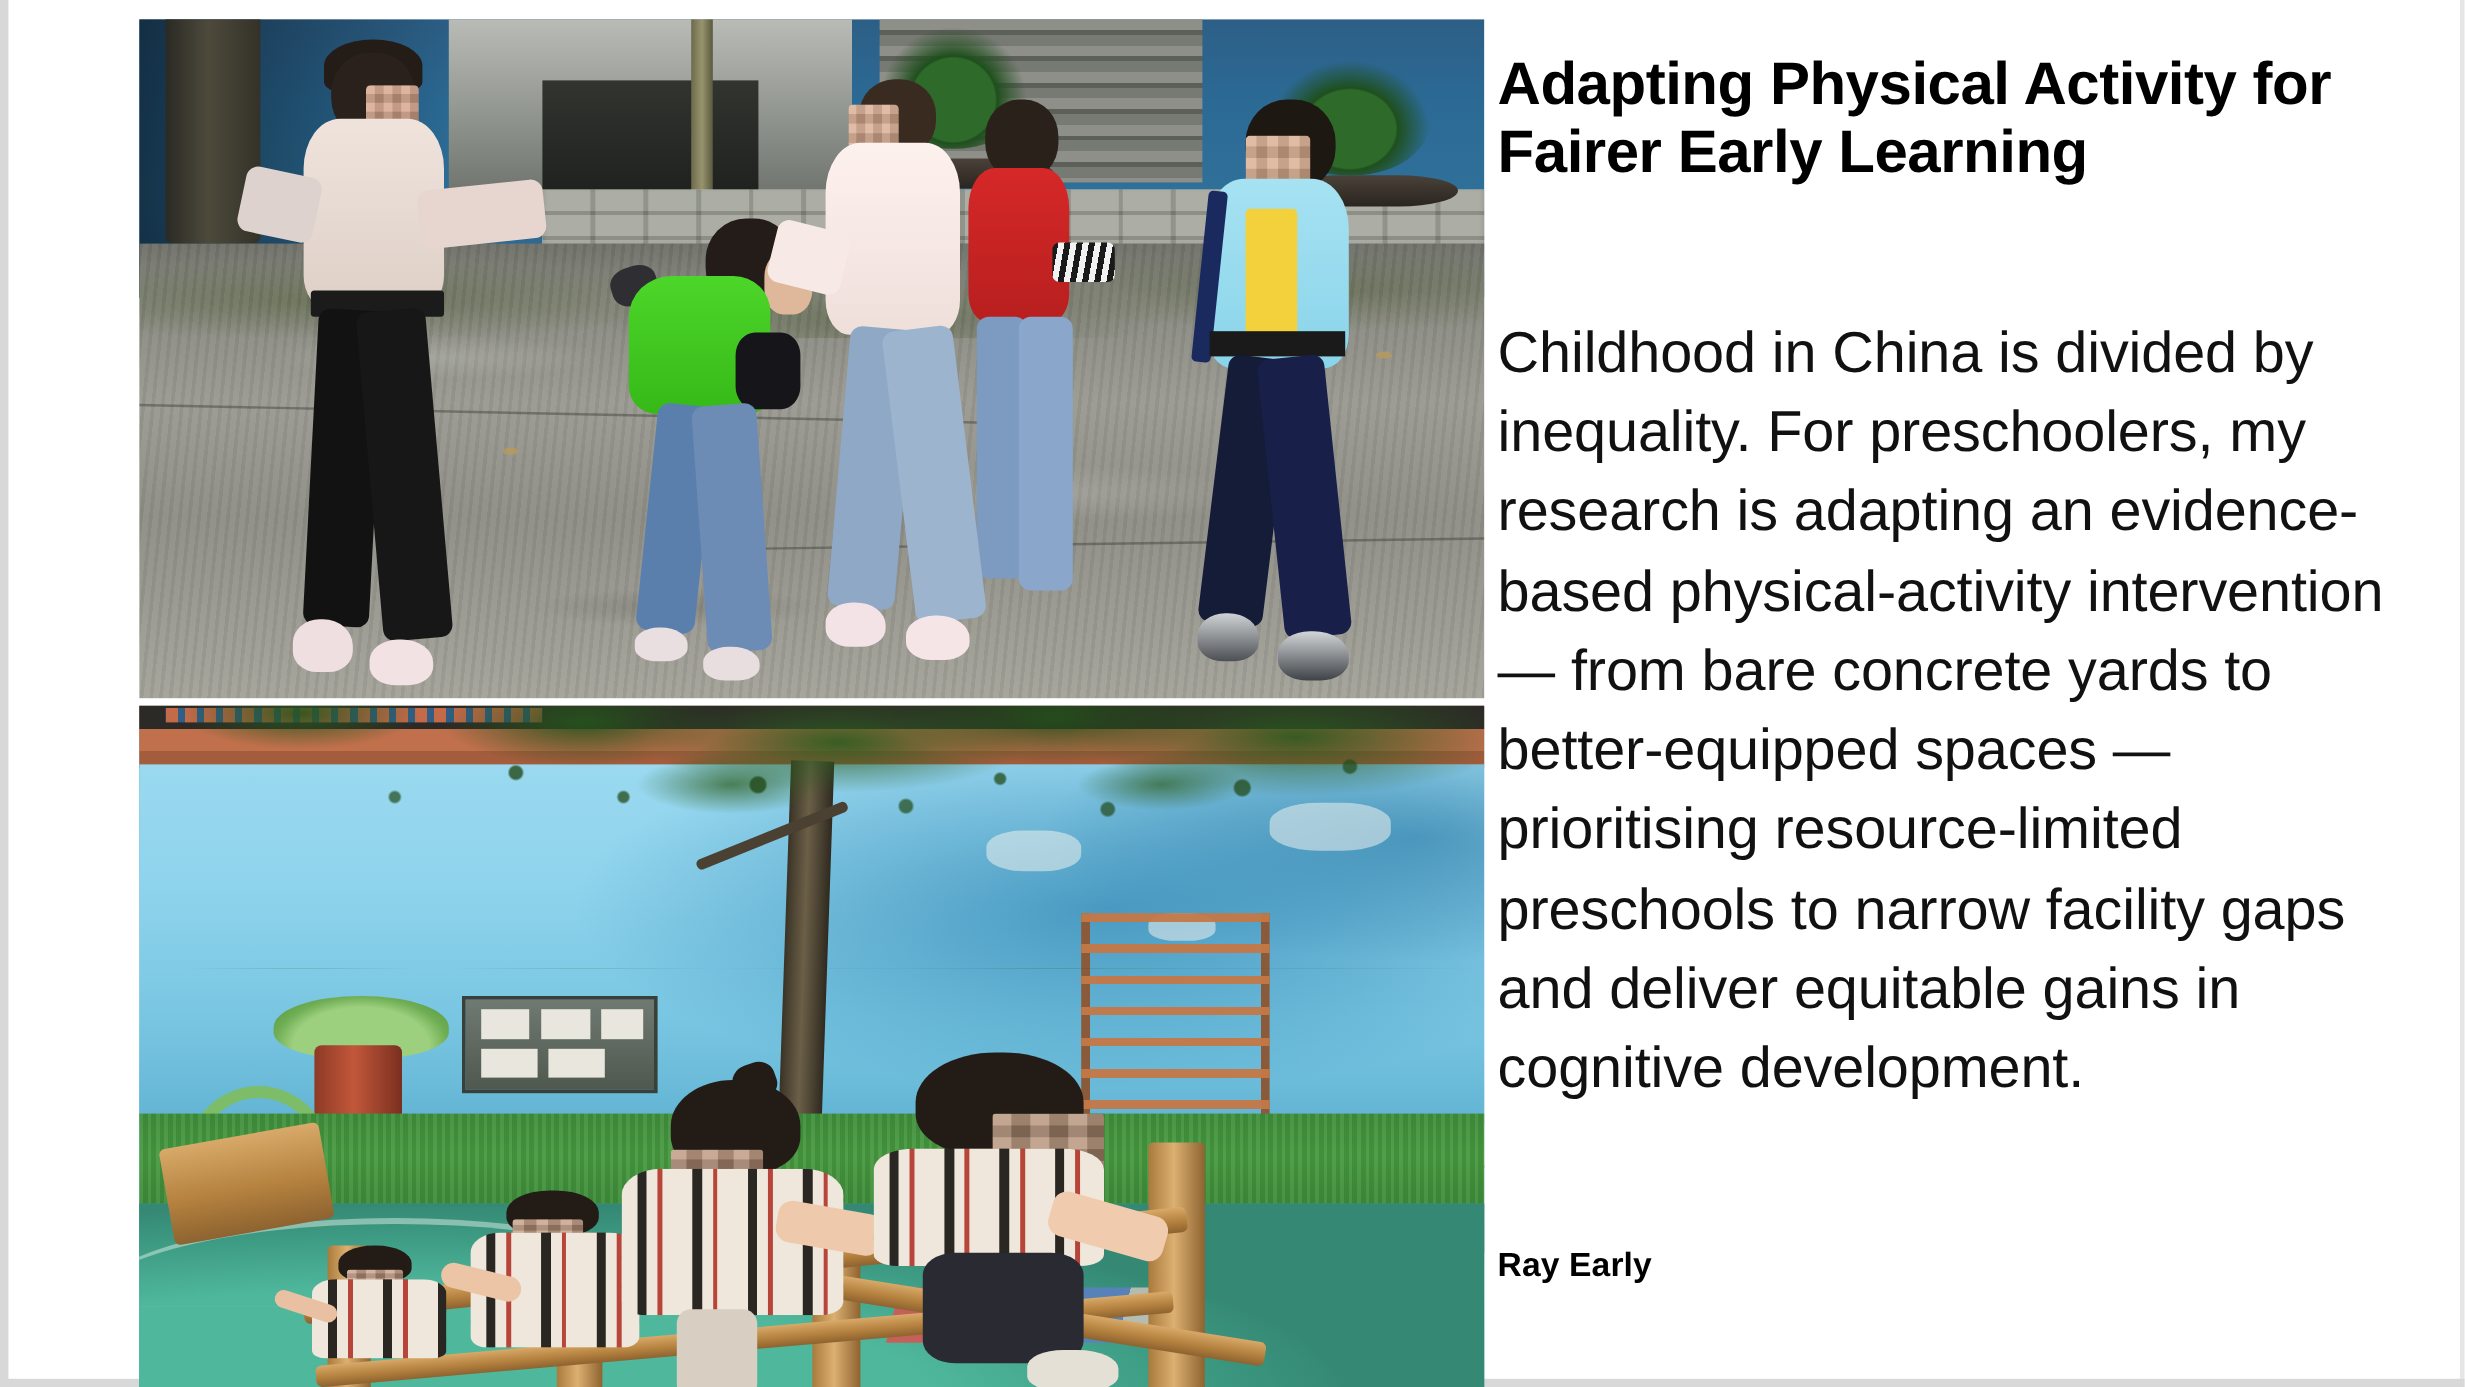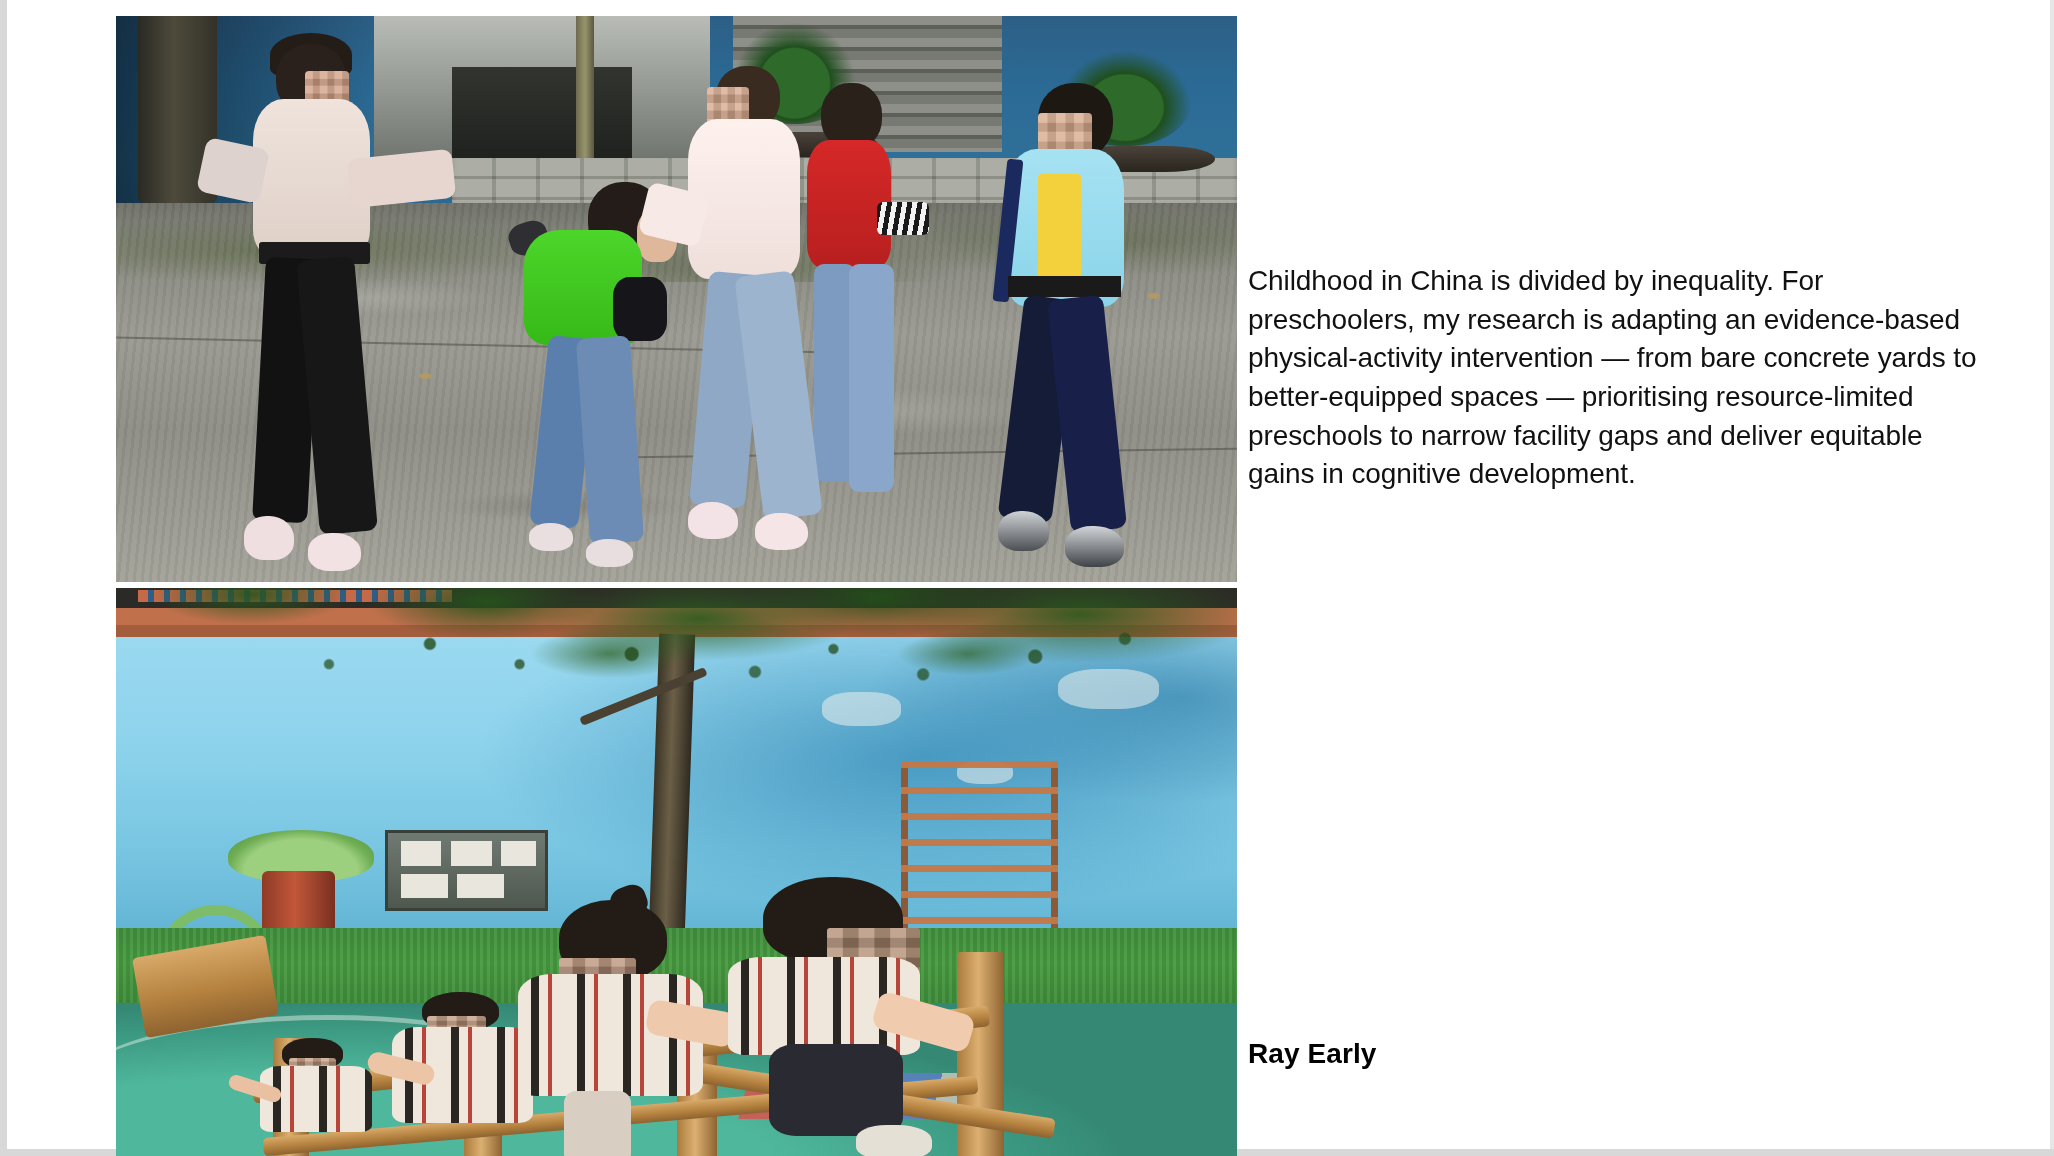--- a/index.html
+++ b/index.html
@@ -417,21 +417,21 @@
   }
 
   .body-copy {
     position: absolute;
     left: 0;
     top: 262px;
     width: 748px;
     margin: 0;
     font-family: "Liberation Sans Narrow", "Liberation Sans", sans-serif;
     font-weight: 400;
-    font-size: 28px;
+    font-size: 48px;
     line-height: 1.38;
     letter-spacing: -0.1px;
     color: #111111;
   }
 
   .author {
     position: absolute;
     left: 0;
     top: 1038px;
     margin: 0;
@@ -625,19 +625,20 @@
           <div class="limb" style="left:60%;top:44%;width:34%;height:13%;background:#f0cbad;transform:rotate(16deg)"></div>
           <div class="limb" style="left:54%;top:86%;width:26%;height:12%;background:#e4e0d6;border-radius:40% 45% 35% 35%"></div>
         </div>
 
       </div>
     </figure>
 
   </div>
 
   <div class="text-column">
+    <h1 class="headline">Adapting Physical Activity for Fairer Early Learning</h1>
 
     <p class="body-copy">Childhood in China is divided by inequality. For preschoolers, my research is adapting an evidence-based physical-activity intervention — from bare concrete yards to better-equipped spaces — prioritising resource-limited preschools to narrow facility gaps and deliver equitable gains in cognitive development.</p>
 
     <p class="author">Ray Early</p>
   </div>
 
 </div>
 
 </body></html>

